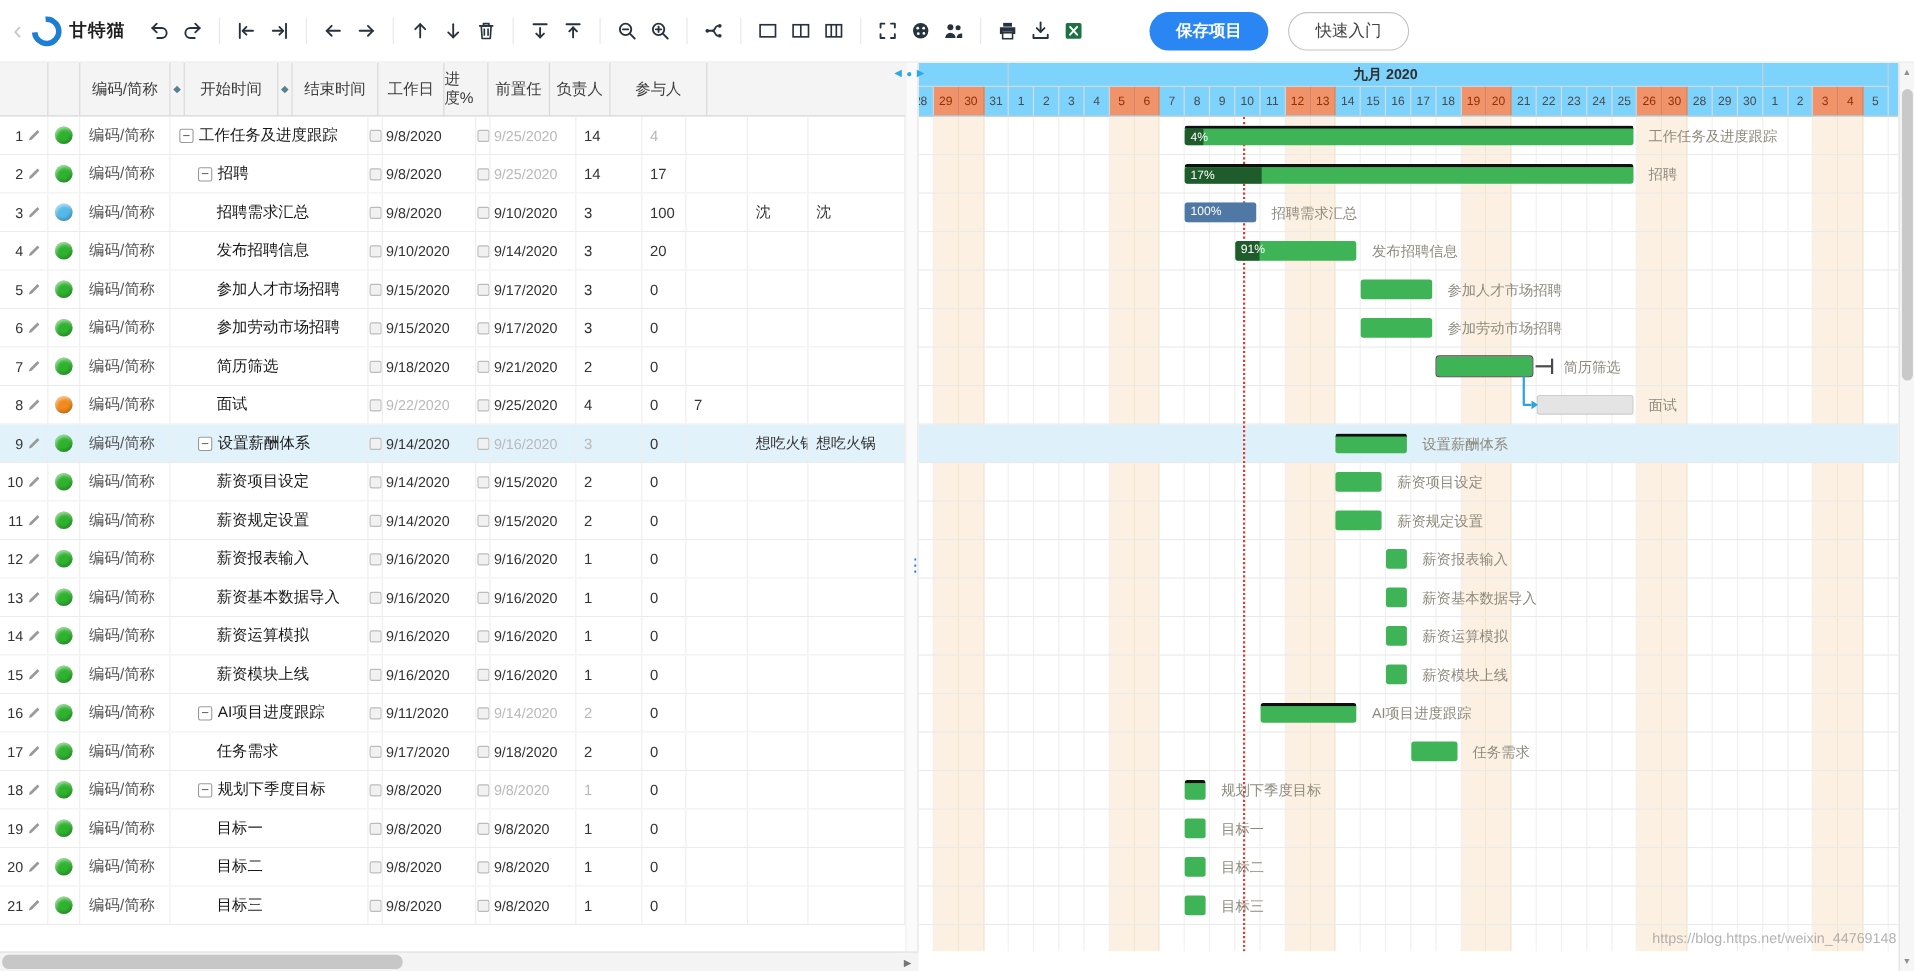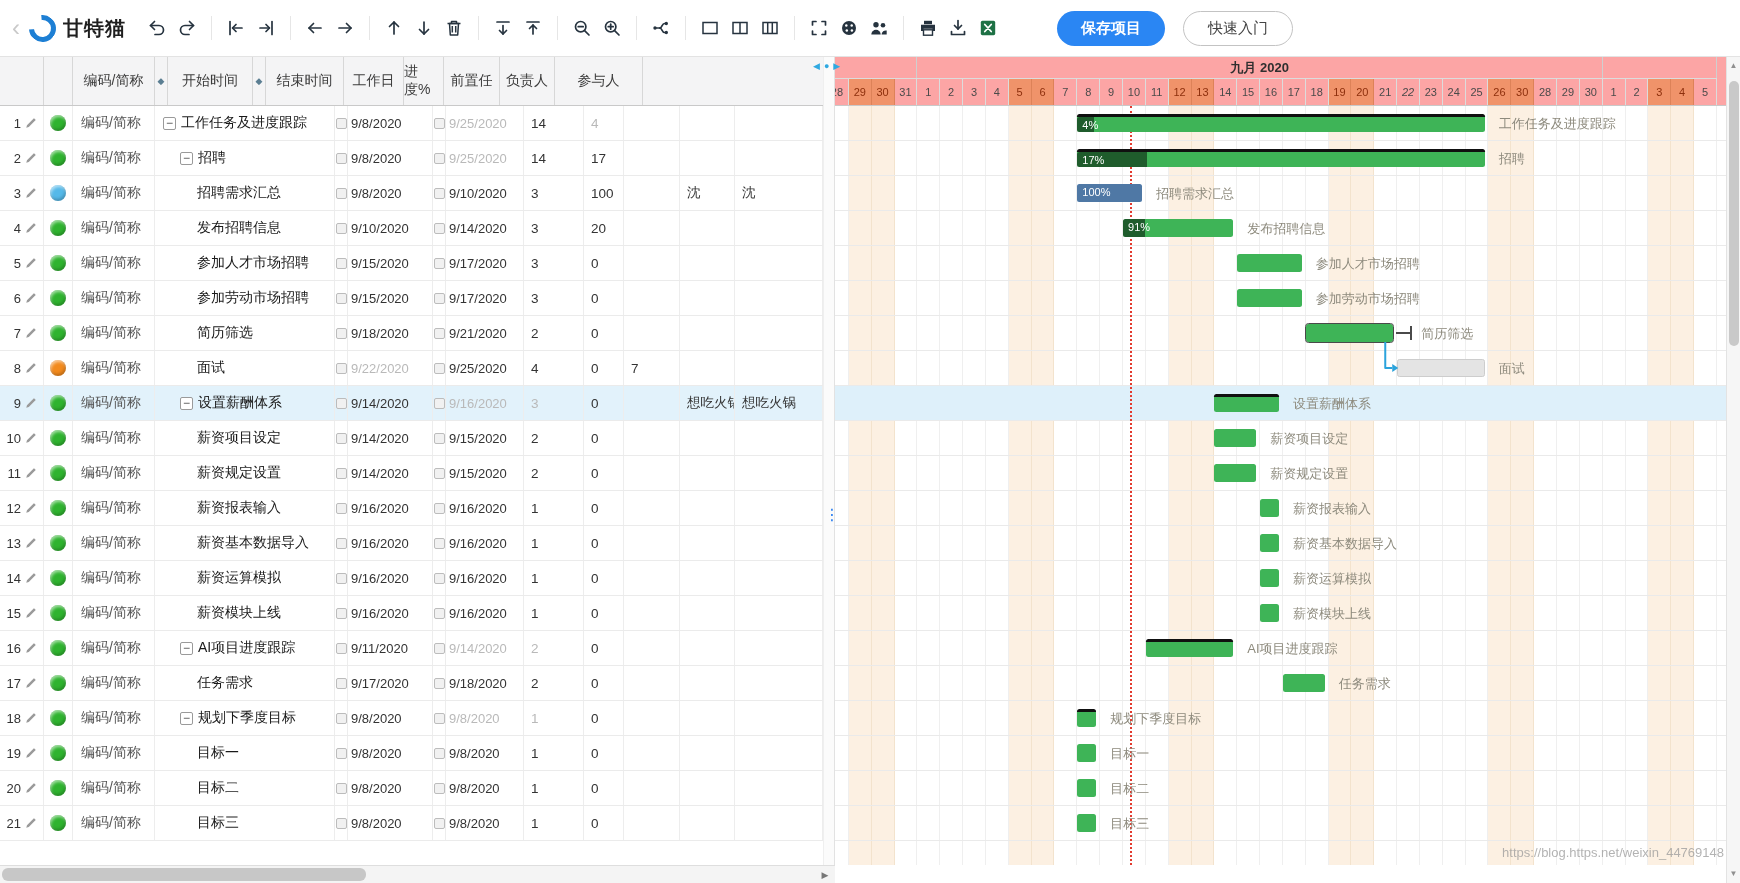--- a/index.html
+++ b/index.html
@@ -4,21 +4,21 @@
 <style>
 *{box-sizing:border-box;margin:0;padding:0}
 html,body{background:#eaeaea}
 body{font-family:"Liberation Sans","DejaVu Sans",sans-serif}
 .app{position:relative;width:1740px;height:883px;background:#fff;overflow:hidden;color:#333}
 
 
 .toolbar{position:absolute;top:0;left:0;right:0;height:57px;background:#fff;border-bottom:1px solid #e3e3e3;display:flex;align-items:center;padding:0 10px}
 .brand-chevron{font-size:24px;color:#c9c9c9;margin:0 2px;line-height:1;cursor:pointer}
 .brand-ring{width:27px;height:27px;border:5px solid #1d7fd4;border-left-color:transparent;border-radius:50%;transform:rotate(40deg);margin:0 7px;flex:none}
-.brand-text{font-size:20px;font-weight:bold;color:#1f1f1f;margin-right:16px;letter-spacing:1px;white-space:nowrap}
+.brand-text{font-size:16px;font-weight:bold;color:#1f1f1f;margin-right:16px;letter-spacing:1px;white-space:nowrap}
 .tb-icons{display:flex;align-items:center}
 .tb-icon{width:30px;height:34px;display:flex;align-items:center;justify-content:center;color:#26333f;cursor:pointer;border-radius:4px;flex:none}
 .tb-icon svg{width:20px;height:20px;display:block}
 .tb-sep{width:1px;height:24px;background:#e6e6e6;margin:0 9px;flex:none}
 .btn{height:35px;border-radius:18px;font-size:15px;padding:0 24px;border:none;cursor:pointer;font-family:inherit;white-space:nowrap}
 .btn.primary{background:#2a86f3;color:#fff;margin-left:54px;font-weight:bold}
 .btn.outline{background:#fff;border:1px solid #c3c3c3;color:#444;margin-left:18px}
 
 
 .main{position:absolute;top:57px;left:0;right:0;bottom:0}
@@ -47,21 +47,21 @@
 .c-days,.c-progress,.c-pred,.c-owner,.c-part{padding-left:7px;font-size:13.5px;white-space:nowrap}
 
 
 .splitter{position:absolute;left:823px;width:12px;top:0;bottom:18px;background:#fbfbfb;border-right:1px solid #e2e2e2;border-left:1px solid #efefef;cursor:col-resize;z-index:8}
 .split-controls{position:absolute;top:4px;left:-11px;display:flex;gap:4px;color:#2fa9e1;font-size:9px;z-index:30;align-items:center}
 .split-controls span{cursor:pointer}
 .split-grip{position:absolute;top:450px;left:0;width:100%;text-align:center;color:#2d7ff0;font-size:16px;line-height:1}
 
 
 .gantt-pane{position:absolute;left:835px;right:14px;top:0;bottom:18px;overflow:hidden;background:#fff}
-.g-header{height:49px;background:#fca5a5;border-bottom:1px solid #c9c9c9;position:relative;overflow:hidden}
+.g-header{height:49px;background:#7dd3fc;border-bottom:1px solid #c9c9c9;position:relative;overflow:hidden}
 .g-months,.g-days{position:relative;left:-9px;display:flex}
 .g-months{height:22px;border-bottom:1px solid #dcdcdc}
 .g-mcell{border-right:1px solid #cfcfcf;font-size:13px;color:#2f2f2f;display:flex;align-items:center;justify-content:center;flex:none;height:100%;font-weight:bold}
 .g-days{height:26px}
 .g-dcell{flex:none;border-right:1px solid #dcdcdc;font-size:11px;color:#4a4a4a;text-align:center;line-height:26px;height:100%;overflow:hidden}
 .g-dcell.wk{background:#f0936a;color:#8d2f0c;border-right-color:#dd8258}
 .g-body{position:absolute;top:49px;left:0;right:0;bottom:0;overflow:hidden}
 .g-cols{position:absolute;top:0;bottom:0;left:-9px;display:flex}
 .g-col{flex:none;height:100%;border-right:1px solid #efefef}
 .g-col.wk{background:#fcf0e2;border-right-color:#f3e3cd}
@@ -1009,21 +1009,21 @@
             <div class="g-dcell wk" style="width: 22.85px;">12</div>
             <div class="g-dcell wk" style="width: 22.85px;">13</div>
             <div class="g-dcell" style="width: 22.85px;">14</div>
             <div class="g-dcell" style="width: 22.85px;">15</div>
             <div class="g-dcell" style="width: 22.85px;">16</div>
             <div class="g-dcell" style="width: 22.85px;">17</div>
             <div class="g-dcell" style="width: 22.85px;">18</div>
             <div class="g-dcell wk" style="width: 22.85px;">19</div>
             <div class="g-dcell wk" style="width: 22.85px;">20</div>
             <div class="g-dcell" style="width: 22.85px;">21</div>
-            <div class="g-dcell" style="width: 22.85px; font-style: italic;">22</div>
+            <div class="g-dcell" style="width: 22.85px;">22</div>
             <div class="g-dcell" style="width: 22.85px;">23</div>
             <div class="g-dcell" style="width: 22.85px;">24</div>
             <div class="g-dcell" style="width: 22.85px;">25</div>
             <div class="g-dcell wk" style="width: 22.85px;">26</div>
             <div class="g-dcell wk" style="width: 22.85px;">30</div>
             <div class="g-dcell" style="width: 22.85px;">28</div>
             <div class="g-dcell" style="width: 22.85px;">29</div>
             <div class="g-dcell" style="width: 22.85px;">30</div>
             <div class="g-dcell" style="width: 22.85px;">1</div>
             <div class="g-dcell" style="width: 22.85px;">2</div>

